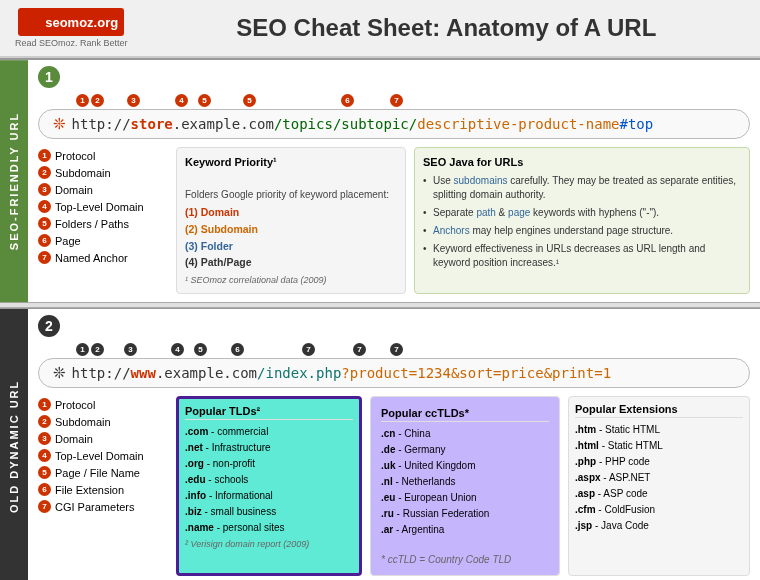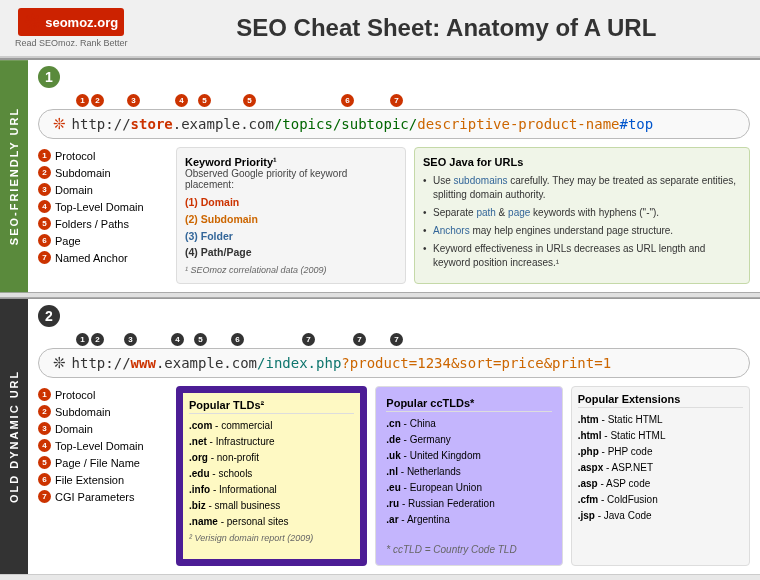--- a/index.html
+++ b/index.html
@@ -160,24 +160,24 @@
             <span>Page</span>
           </li>
           <li style="padding:2px 0; display:flex; align-items:center; gap:4px;">
             <span class="rn">7</span>
             <span>Named Anchor</span>
           </li>
         </ul>
       </div>
 
       <div style="background:#f5f5f5; border:1px solid #ddd; border-radius:4px; padding:8px; flex:1;">
-        <div style="font-weight:bold; font-size:11px; margin-bottom:0;">
+        <div style="font-weight:bold; font-size:11px; margin-bottom:21px;">
           <span>Keyword Priority¹</span>
         </div>
-        <div style="font-size:10px; color:#444; margin-bottom:4px;">Observed Google priority of keyword placement:</div>
+        <div style="font-size:10px; color:#444; margin-bottom:4px;">Folders Google priority of keyword placement:</div>
         <div style="font-size:10.5px; line-height:1.6;">
           <div style="color:#cc3300; font-weight:bold;">(1) Domain</div>
           <div style="color:#cc6600; font-weight:bold;">(2) Subdomain</div>
           <div style="color:#336699; font-weight:bold;">(3) Folder</div>
           <div style="color:#333; font-weight:bold;">(4) Path/Page</div>
         </div>
         <div style="font-size:9px; color:#666; margin-top:4px; font-style:italic;">¹ SEOmoz correlational data (2009)</div>
       </div>
 
       <div style="background:#f0f5e8; border:1px solid #c5d9a8; border-radius:4px; padding:8px; flex:1.5;">
@@ -269,21 +269,21 @@
             <span style="background:#cc3300;color:white;font-size:8px;font-weight:bold;width:13px;height:13px;border-radius:50%;display:inline-flex;align-items:center;justify-content:center;flex-shrink:0;">6</span>
             <span>File Extension</span>
           </li>
           <li style="padding:2px 0; display:flex; align-items:center; gap:4px;">
             <span style="background:#cc3300;color:white;font-size:8px;font-weight:bold;width:13px;height:13px;border-radius:50%;display:inline-flex;align-items:center;justify-content:center;flex-shrink:0;">7</span>
             <span>CGI Parameters</span>
           </li>
         </ul>
       </div>
 
-      <div style="background:#fef9c3; border:7px solid #4c1d95; border-radius:4px; padding:6px; flex:1;">
+      <div style="background:#5eead4; border:3px solid #4c1d95; border-radius:4px; padding:6px; flex:1;">
         <div style="font-weight:bold; font-size:11px; margin-bottom:4px; border-bottom:1px solid #ddd; padding-bottom:2px;">Popular TLDs²</div>
         <div style="font-size:10px; line-height:1.6;">
           <div><strong>.com</strong> - commercial</div>
           <div><strong>.net</strong> - Infrastructure</div>
           <div><strong>.org</strong> - non-profit</div>
           <div><strong>.edu</strong> - schools</div>
           <div><strong>.info</strong> - Informational</div>
           <div><strong>.biz</strong> - small business</div>
           <div><strong>.name</strong> - personal sites</div>
         </div>

